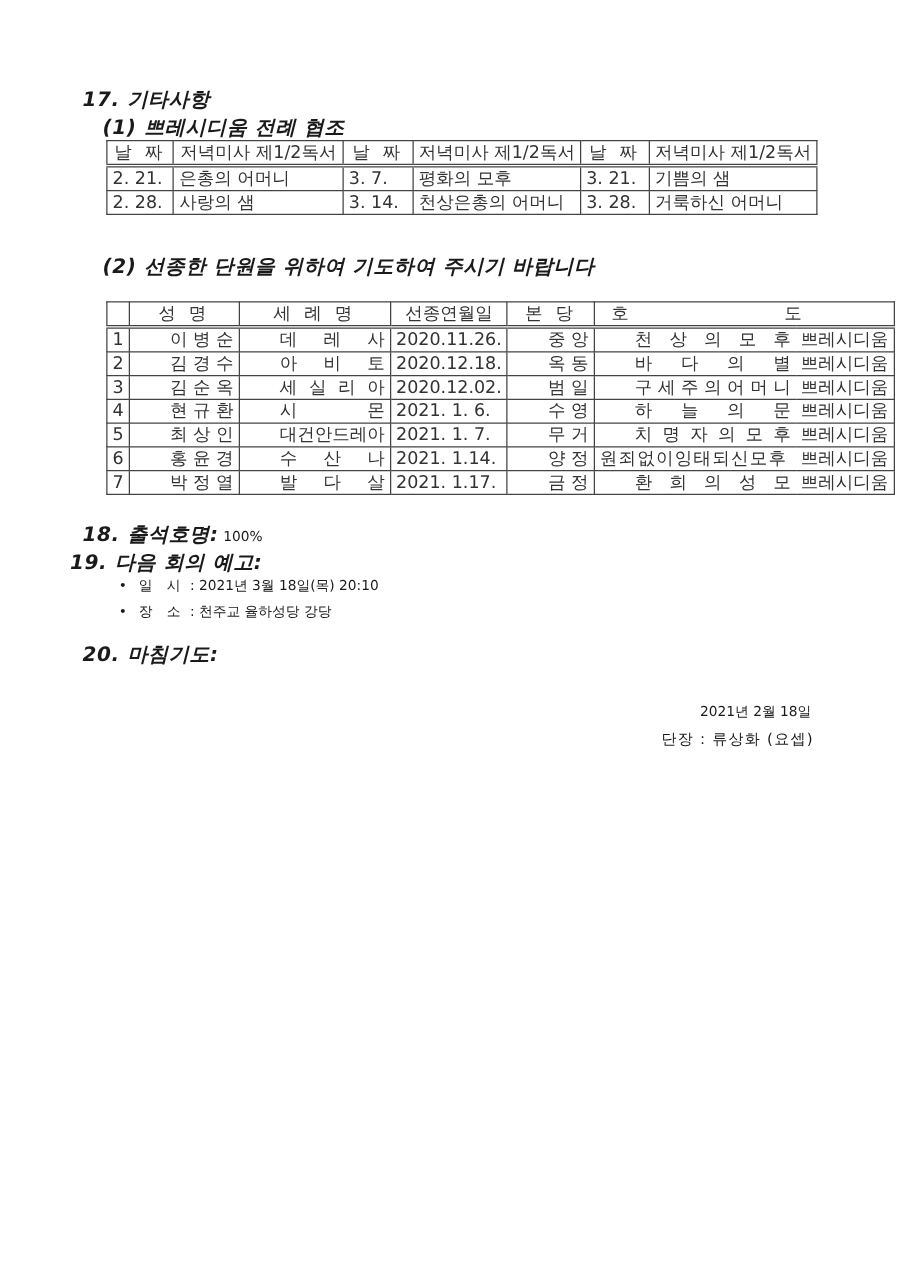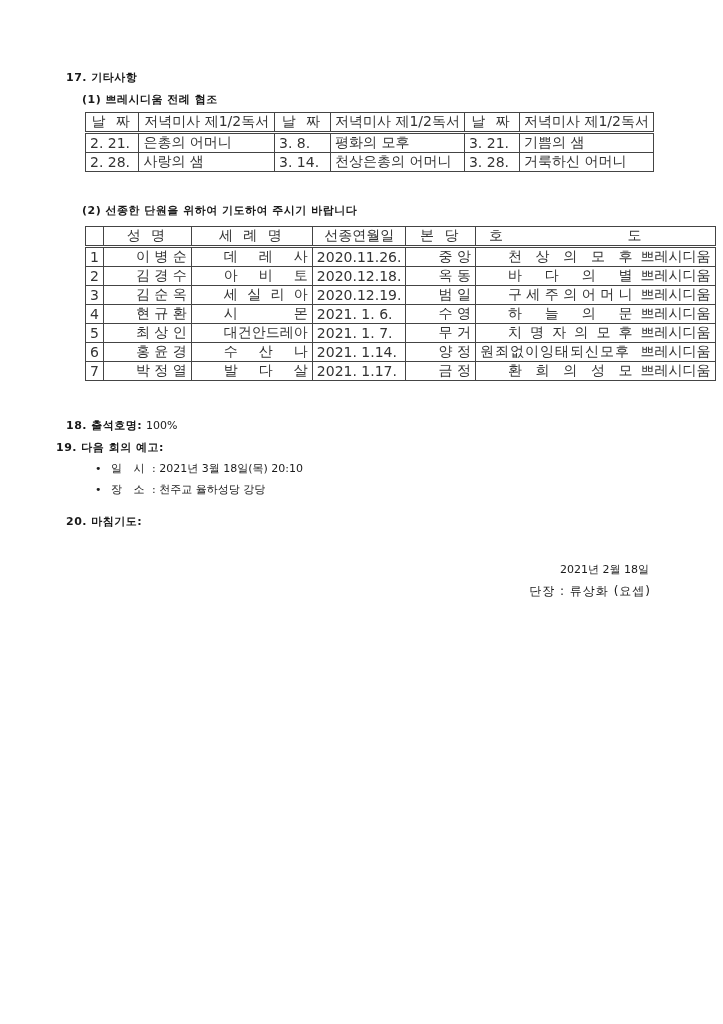--- a/index.html
+++ b/index.html
@@ -1,19 +1,19 @@
 <!DOCTYPE html>
 <html><head>
   <meta charset="utf-8">
   <style>
     html, body { margin: 0; padding: 0; background: #ffffff; }
     body { width: 723px; height: 1024px; position: relative; overflow: hidden;
       font-family: "DejaVu Sans", sans-serif; color: #1a1a1a; }
     .abs { position: absolute; white-space: nowrap; }
-    .heading { font-size: 11px; font-weight: bold; letter-spacing: 0.5px; }
+    .heading { font-size: 16px; font-weight: bold; letter-spacing: 0.5px; font-style: italic; }
     .normal { font-size: 11px; }
     table { border-collapse: collapse; position: absolute; font-size: 14px; color: #333; }
     td, th { border: 1px solid #444; padding: 0 4px; height: 18px; font-weight: normal; white-space: nowrap; }
     table.outer { border: 1.5px solid #222; }
     th { text-align: center; letter-spacing: 3px; }
     tr.hdr th { border-bottom: 3px double #444; }
     td.c { text-align: center; }
     td.just { text-align: justify; text-align-last: justify; padding-left: 32px; }
     .bullet::before { content: "•"; margin-right: 6px; }
   </style>
@@ -37,39 +37,39 @@
     <th>날  짜</th>
     <th style="letter-spacing:0">저녁미사 제1/2독서</th>
     <th>날  짜</th>
     <th style="letter-spacing:0">저녁미사 제1/2독서</th>
     <th>날  짜</th>
     <th style="letter-spacing:0">저녁미사 제1/2독서</th>
   </tr>
   <tr>
     <td>2. 21.</td>
     <td>은총의 어머니</td>
-    <td>3.  8.</td>
+    <td>3.  7.</td>
     <td>평화의 모후</td>
     <td>3. 21.</td>
     <td>기쁨의 샘</td>
   </tr>
   <tr>
     <td>2. 28.</td>
     <td>사랑의 샘</td>
     <td>3. 14.</td>
     <td>천상은총의 어머니</td>
     <td>3. 28.</td>
     <td>거룩하신 어머니</td>
   </tr>
 </tbody>
   </table>
 
 <div class="abs heading" style="left:82px;top:203px;">(2) 선종한 단원을 위하여 기도하여 주시기 바랍니다</div>
 
-<table class="outer" style="left:85px;top:226px;width:569px;">
+<table class="outer" style="left:85px;top:241px;width:569px;">
   <colgroup>
       <col style="width:28px">
       <col style="width:72px">
       <col style="width:90px">
       <col style="width:85px">
       <col style="width:67px">
       <col style="width:154px">
       <col style="width:73px">
     </colgroup>
   <tbody>
@@ -96,21 +96,21 @@
     <td class="just">아 비 토</td>
     <td>2020.12.18.</td>
     <td class="just">옥 동</td>
     <td class="just" style="border-right:none">바 다 의 별</td>
     <td style="border-left:none">쁘레시디움</td>
   </tr>
   <tr>
     <td class="c">3</td>
     <td class="just">김 순 옥</td>
     <td class="just">세 실 리 아</td>
-    <td>2020.12.19.</td>
+    <td>2020.12.02.</td>
     <td class="just">범 일</td>
     <td class="just" style="border-right:none">구 세 주 의 어 머 니</td>
     <td style="border-left:none">쁘레시디움</td>
   </tr>
   <tr>
     <td class="c">4</td>
     <td class="just">현 규 환</td>
     <td class="just">시 몬</td>
     <td>2021. 1. 6.</td>
     <td class="just">수 영</td>

